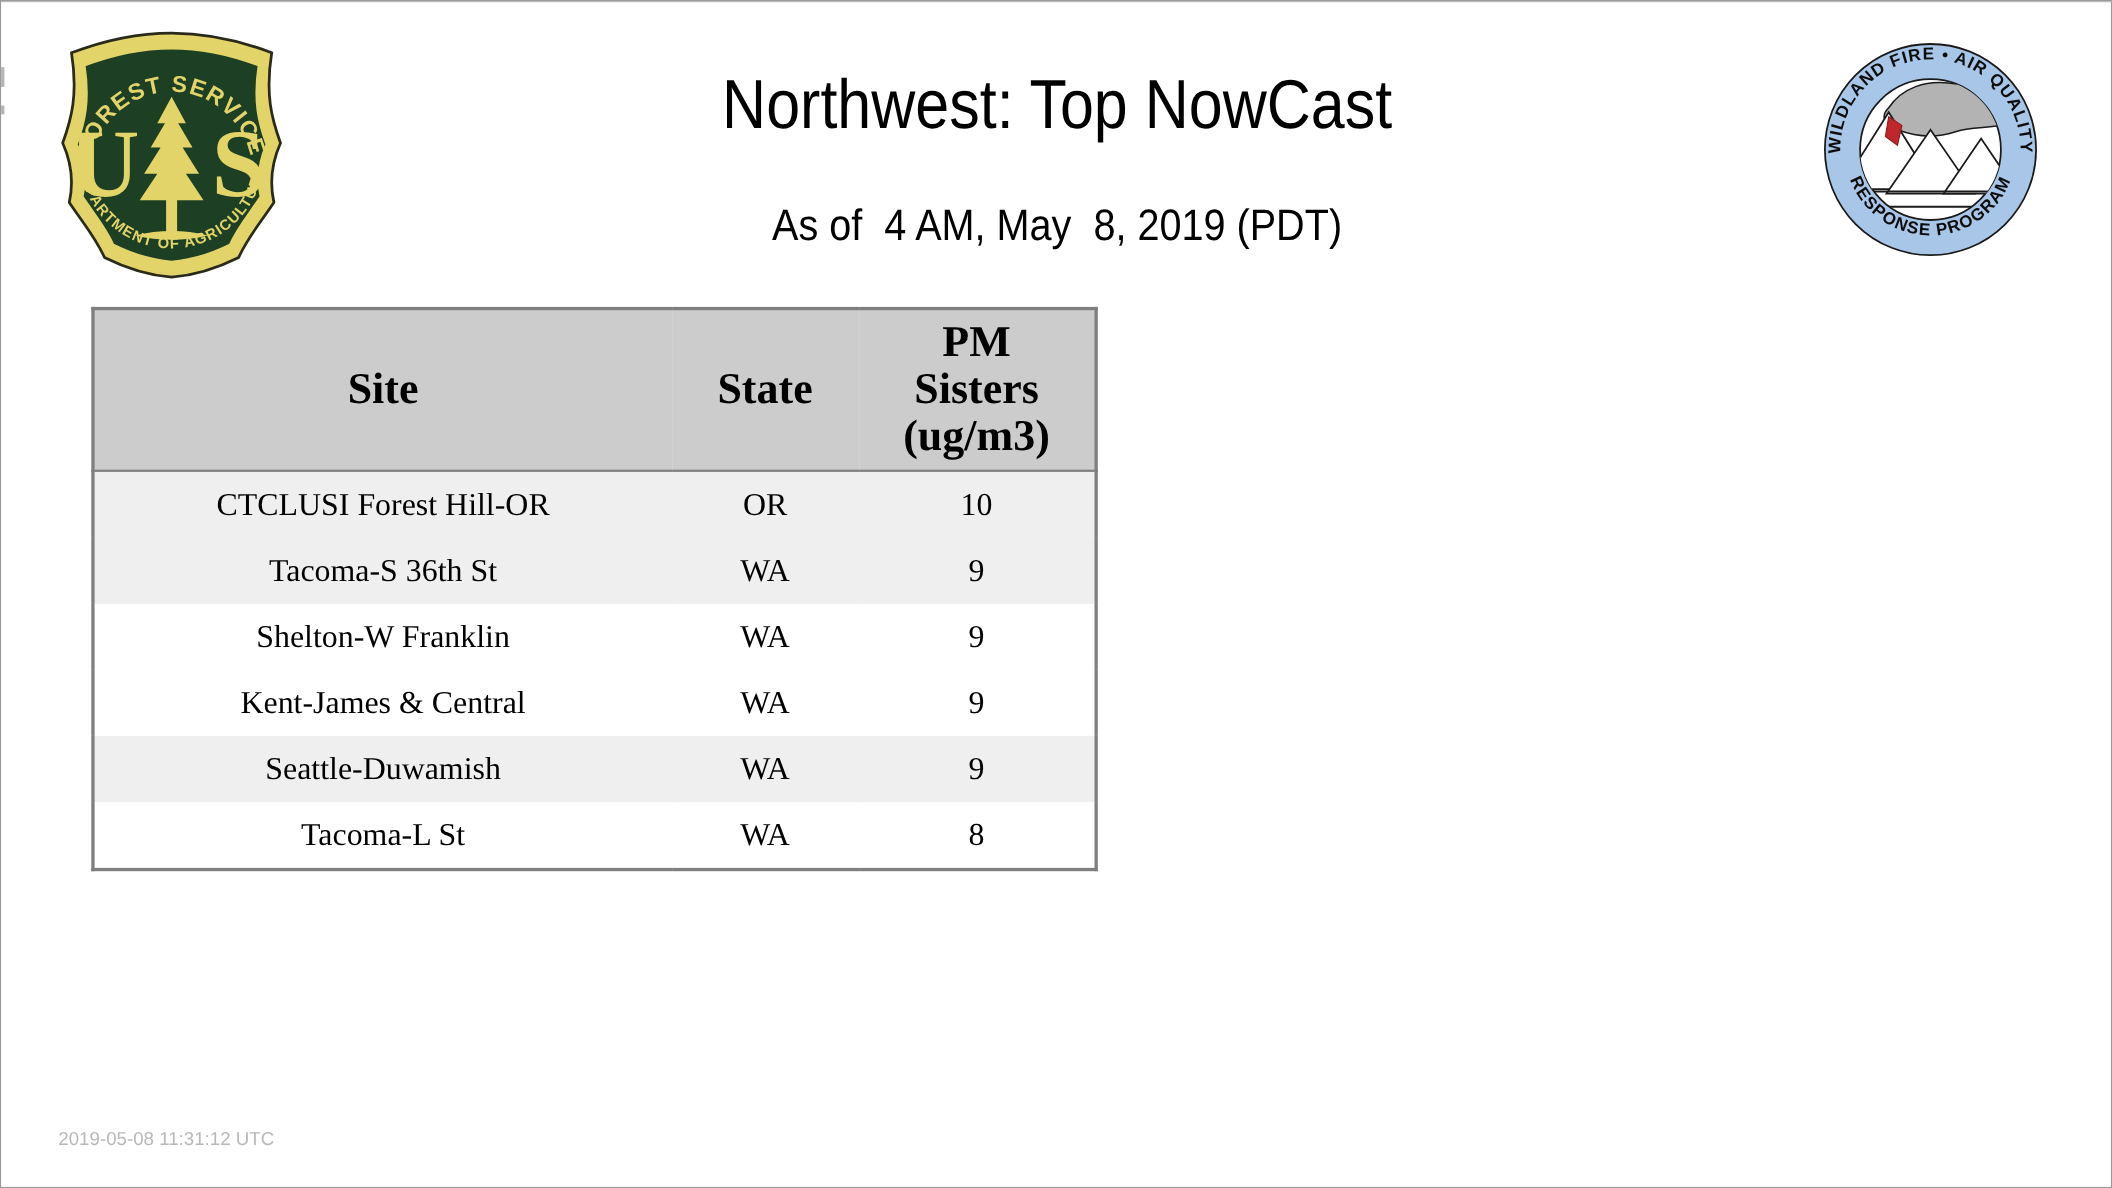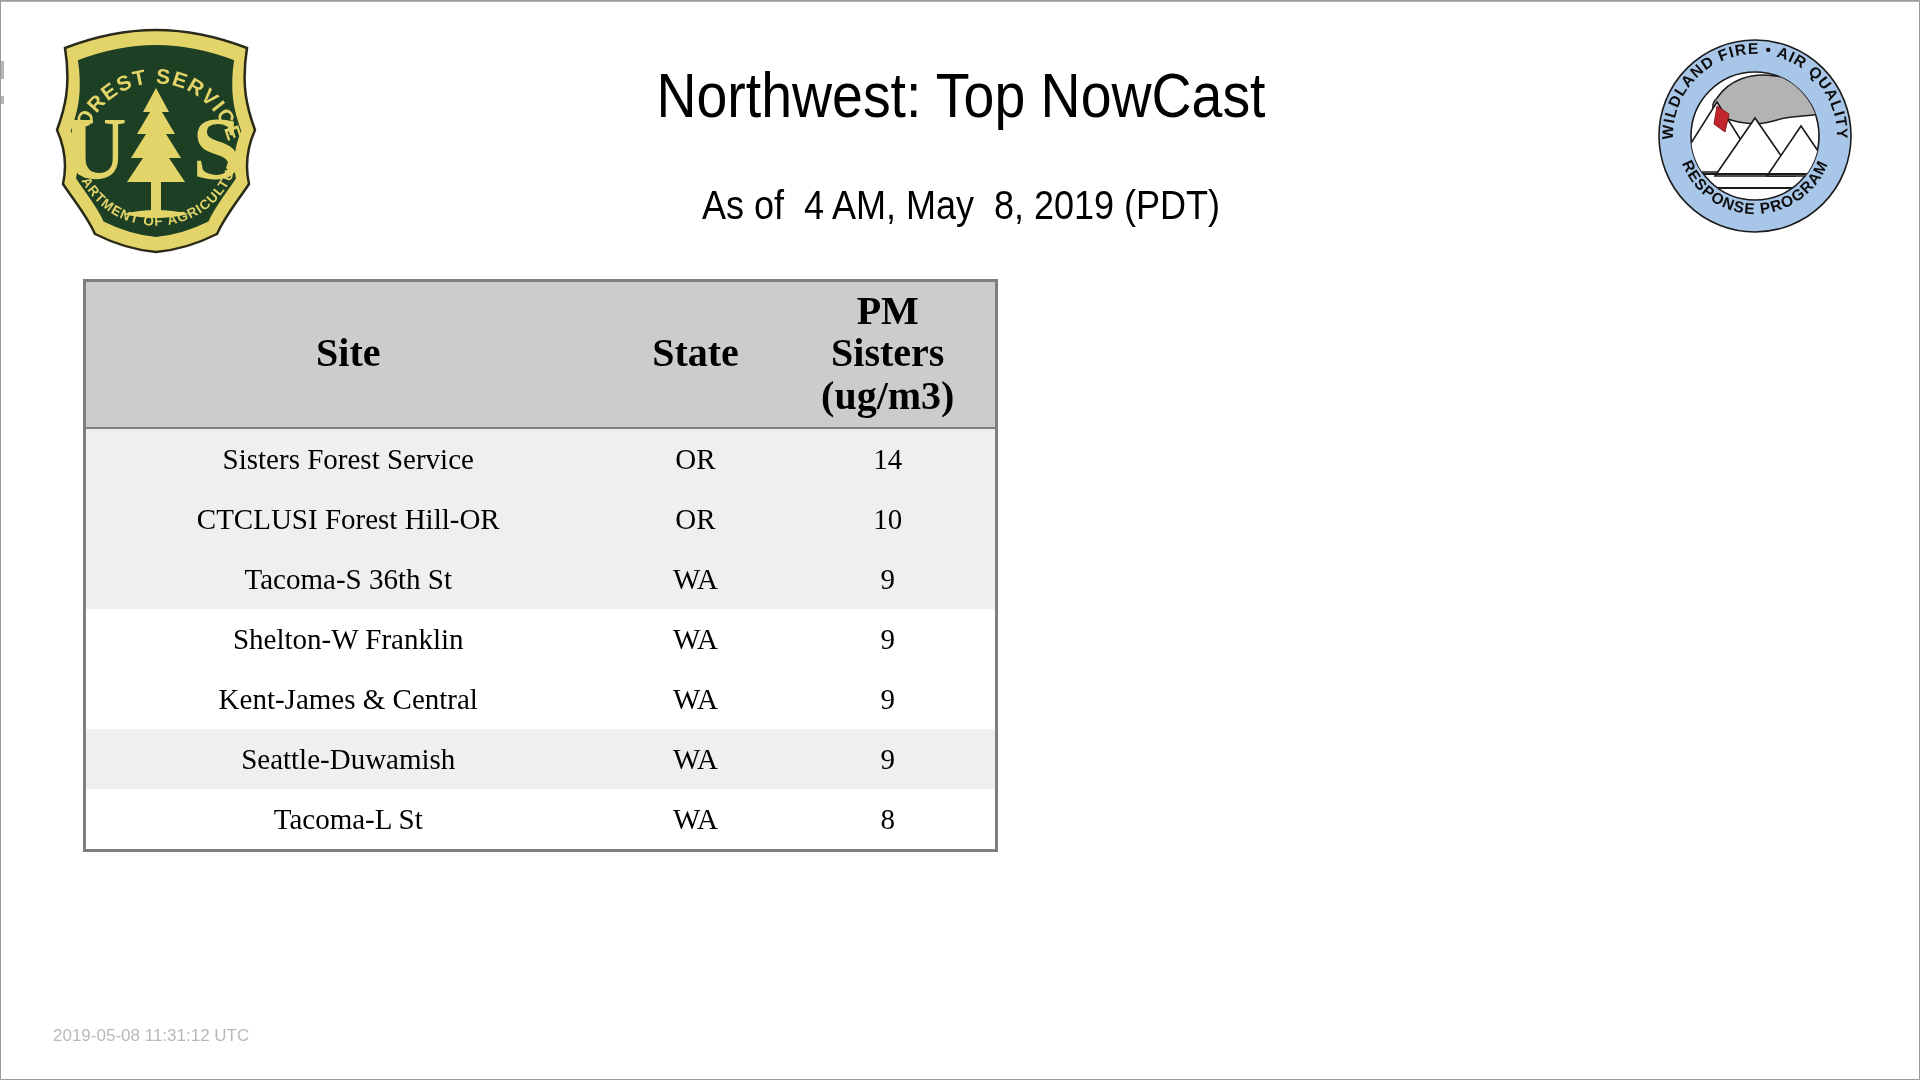--- a/index.html
+++ b/index.html
@@ -246,25 +246,20 @@
           <th>State</th>
           <th>
             <div>PM</div>
             <div>Sisters</div>
             <div>(ug/m3)</div>
           </th>
         </tr>
       </thead>
       <tbody id="nowcast-body">
           <tr class="odd">
-            <td>Sisters Forest Service</td>
-            <td>OR</td>
-            <td>14</td>
-          </tr>
-          <tr class="odd">
             <td>CTCLUSI Forest Hill-OR</td>
             <td>OR</td>
             <td>10</td>
           </tr>
           <tr class="odd">
             <td>Tacoma-S 36th St</td>
             <td>WA</td>
             <td>9</td>
           </tr>
           <tr class="even">

